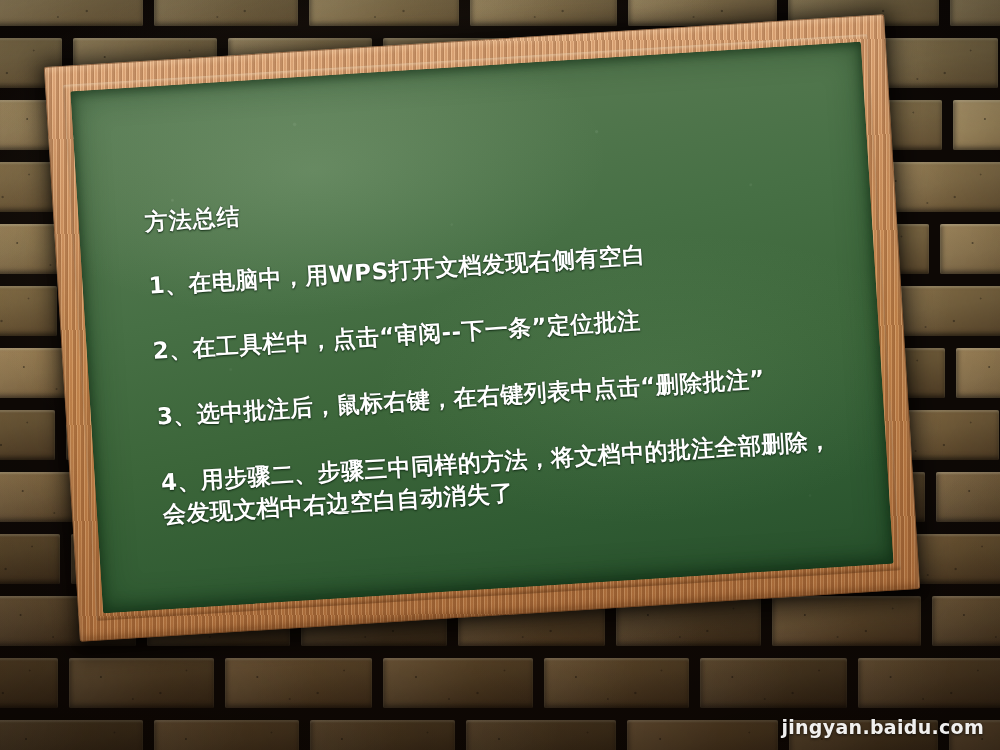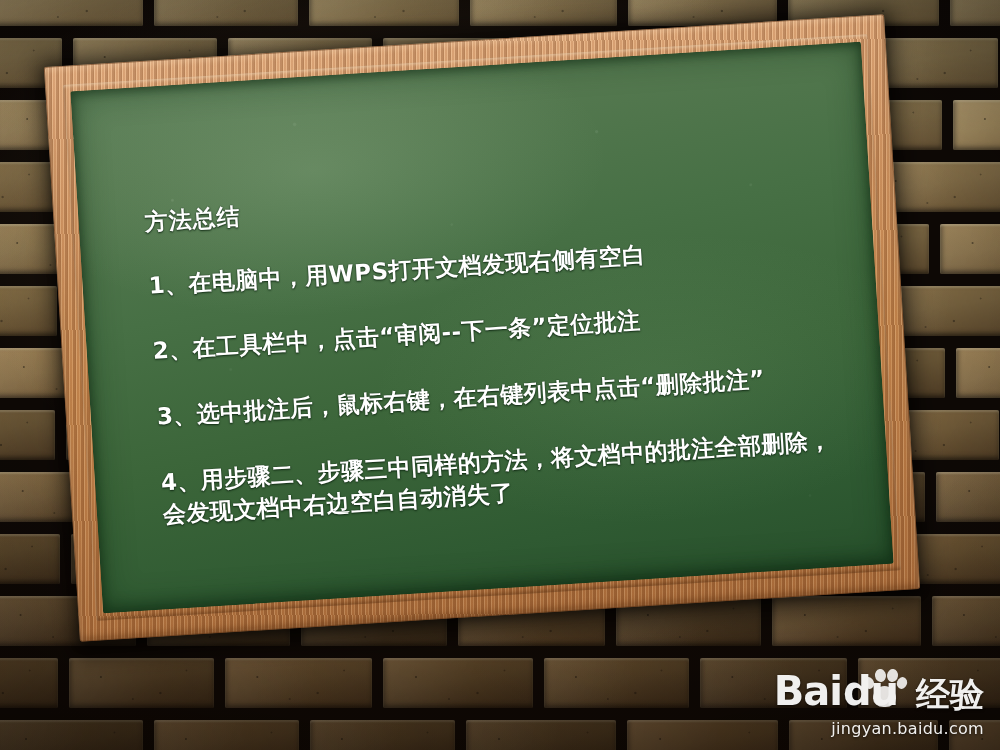--- a/index.html
+++ b/index.html
@@ -129,21 +129,21 @@
   }
   #wm-logo{display:flex;align-items:flex-end;justify-content:flex-end;gap:0px;height:44px;}
   .wm-bai{font-size:40px;font-weight:bold;letter-spacing:-1px;line-height:1;font-family:"DejaVu Sans","Liberation Sans",sans-serif;}
   .wm-du{font-size:40px;font-weight:bold;letter-spacing:-1px;line-height:1;margin-left:1px;}
   #wm-paw{position:relative;width:46px;height:44px;margin:0 1px 0 -36px;}
   #wm-paw .toe{position:absolute;background:#ffffff;border-radius:50%;opacity:.92;}
   #wm-paw .pad{position:absolute;background:#ffffff;opacity:.92;
     width:23px;height:21px;left:11px;top:19px;
     border-radius:50% 50% 46% 46% / 58% 58% 42% 42%;}
   .wm-cn{font-size:34px;font-weight:bold;line-height:1;margin-left:7px;}
-  #wm-url{font-size:16px;margin-top:8px;letter-spacing:.3px;font-weight:normal;}
+  #wm-url{font-size:19px;margin-top:8px;letter-spacing:.3px;font-weight:bold;}
 </style>
 </head>
 <body>
 
 <div id="wall">
   <div id="bricks">
       <div class="brick-row" style="top: -24px;">
         <div class="brick" style="left: 71px; width: 152px; background: linear-gradient(172deg, rgb(168, 147, 107) 0%, rgb(160, 138, 94) 45%, rgb(135, 111, 73) 100%);"></div>
         <div class="brick" style="left: 234px; width: 144px; background: linear-gradient(172deg, rgb(157, 135, 92) 0%, rgb(144, 124, 84) 45%, rgb(119, 98, 64) 100%);"></div>
         <div class="brick" style="left: 389px; width: 150px; background: linear-gradient(172deg, rgb(162, 140, 97) 0%, rgb(150, 130, 88) 45%, rgb(125, 103, 67) 100%);"></div>
@@ -275,26 +275,14 @@
       <div id="board-title">方法总结</div>
       <div class="step-line">1、在电脑中，用WPS打开文档发现右侧有空白</div>
       <div class="step-line">2、在工具栏中，点击“审阅--下一条”定位批注</div>
       <div class="step-line">3、选中批注后，鼠标右键，在右键列表中点击“删除批注”</div>
       <div class="step-line">4、用步骤二、步骤三中同样的方法，将文档中的批注全部删除，会发现文档中右边空白自动消失了</div>
     </div>
   </div>
 </div>
 
 <div id="watermark">
-  <div id="wm-logo">
-    <span class="wm-bai">Bai</span>
-    <span class="wm-du">du</span>
-    <span id="wm-paw">
-      <span class="toe" style="width:10px;height:12px;left:2px;top:10px;transform:rotate(-22deg);"></span>
-      <span class="toe" style="width:11px;height:13px;left:13px;top:2px;transform:rotate(-8deg);"></span>
-      <span class="toe" style="width:11px;height:13px;left:25px;top:2px;transform:rotate(8deg);"></span>
-      <span class="toe" style="width:10px;height:12px;left:35px;top:10px;transform:rotate(22deg);"></span>
-      <span class="pad"></span>
-    </span>
-    <span class="wm-cn">经验</span>
-  </div>
   <div id="wm-url">jingyan.baidu.com</div>
 </div>
 
 </body></html>

